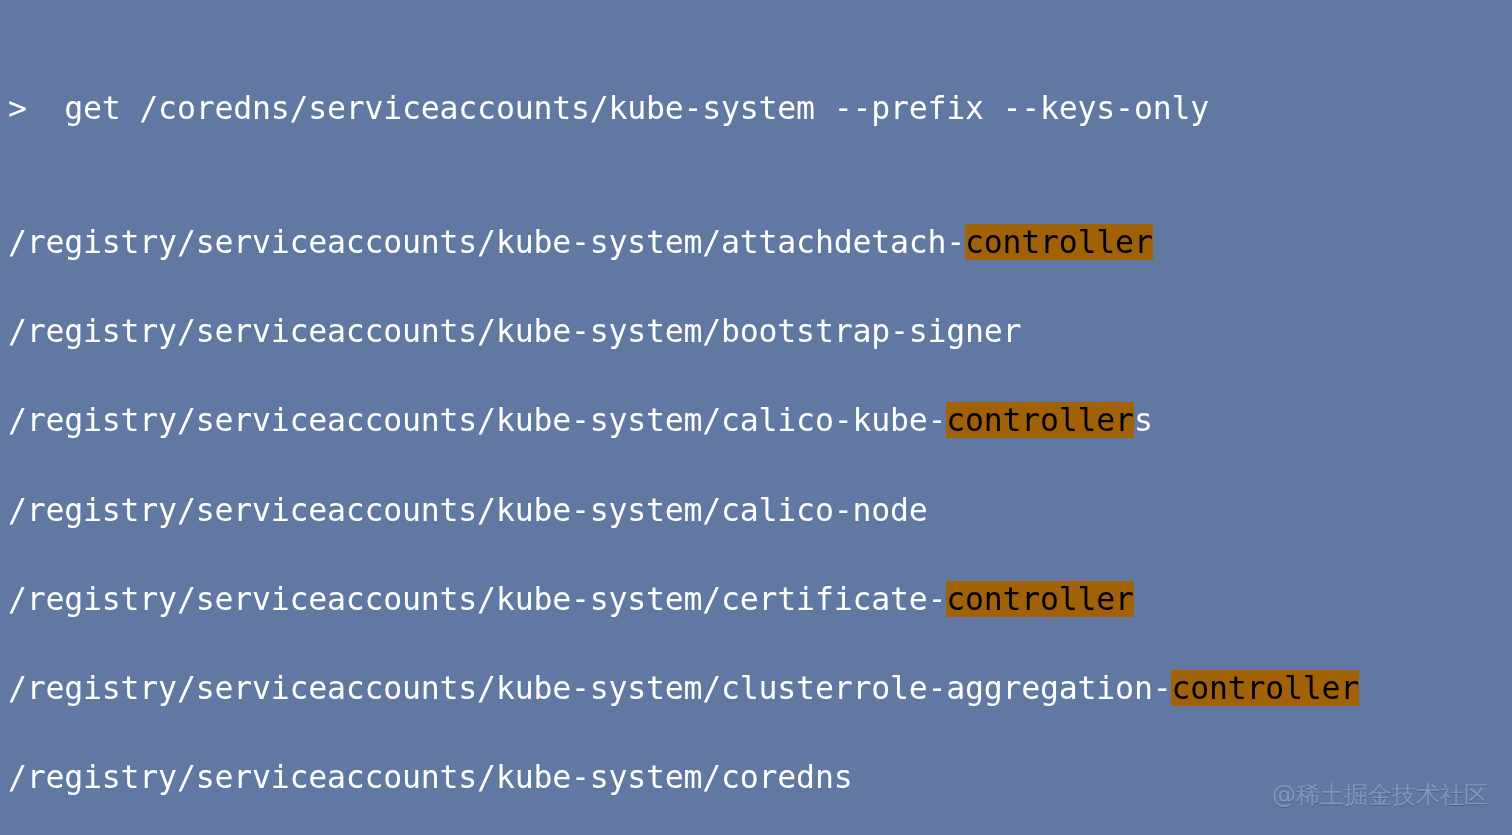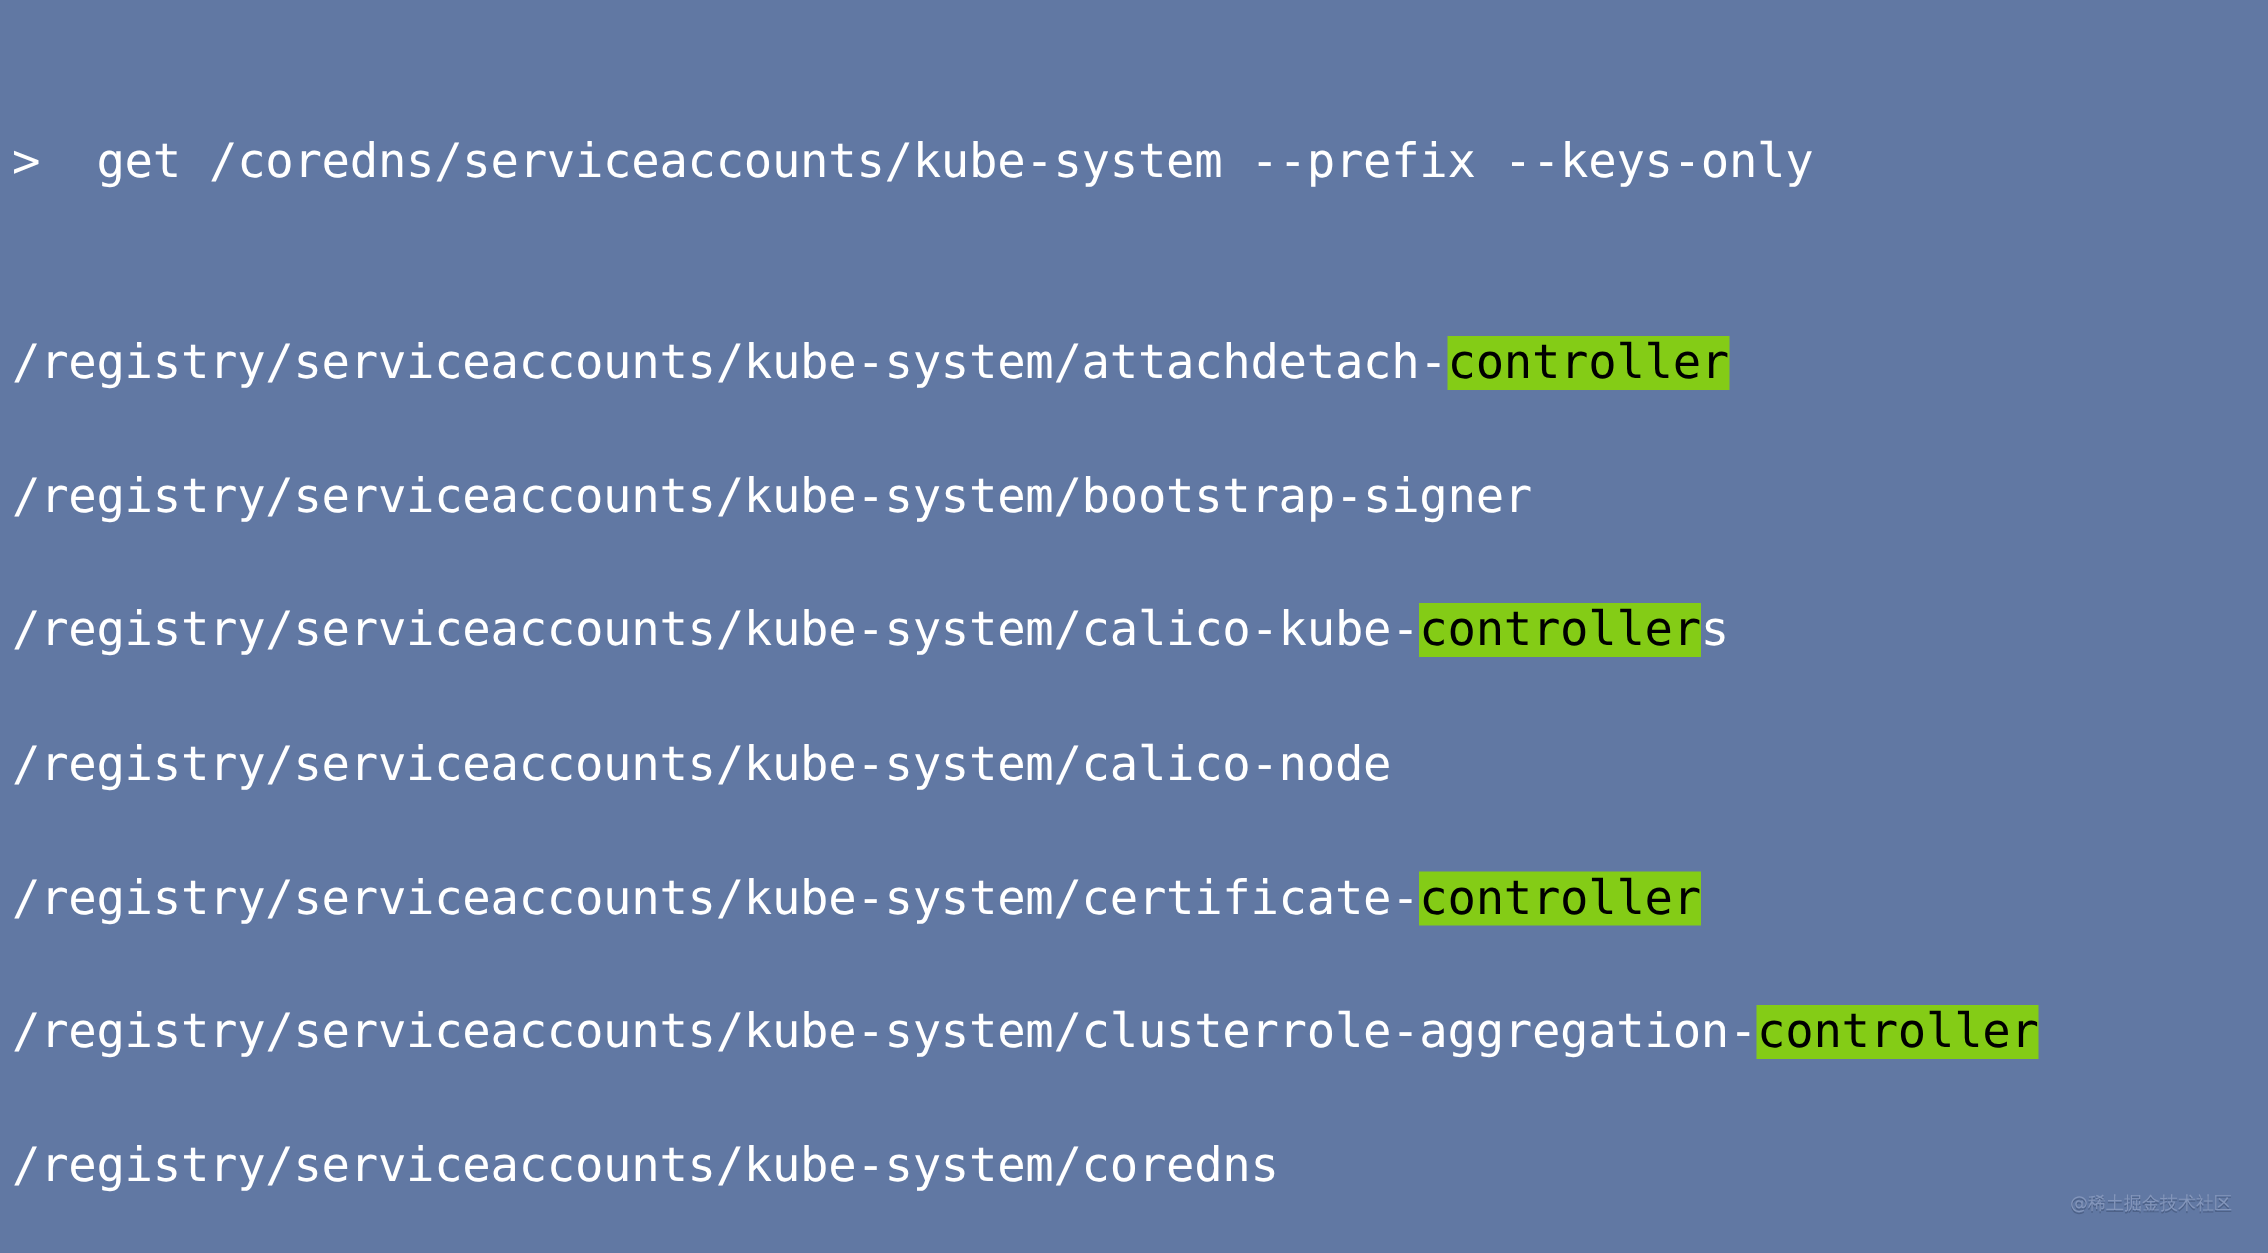--- a/index.html
+++ b/index.html
@@ -11,25 +11,25 @@
     .terminal {
       position: absolute; left: 8px; top: -3px;
       font-family: "DejaVu Sans Mono", "Liberation Mono", monospace;
       font-size: 31.5px;
       line-height: 44.6px;
       color: #ffffff;
       white-space: pre;
       letter-spacing: -0.2px;
     }
     .line { height: 44.6px; }
-    .hl { background: #84cc16; color: #000000; }
+    .hl { background: #a16207; color: #000000; }
     .watermark {
       position: absolute; right: 24px; bottom: 24px;
       font-family: "DejaVu Sans", sans-serif;
-      font-size: 12px;
+      font-size: 24px;
       color: #8496bb;
       text-shadow: 0 1px 0 #4d6187;
     }
   </style>
 </head>
 <body>
 
 <div class="terminal">
   <div class="line"><span>&gt;</span><span>  get /coredns/serviceaccounts/kube-system --prefix --keys-only</span></div>
   <div id="results"><div class="line"><span>/registry/serviceaccounts/kube-system/attachdetach-</span><span class="hl">controller</span><span></span></div><div class="line"></div><div class="line"><span>/registry/serviceaccounts/kube-system/bootstrap-signer</span><span class="hl"></span><span></span></div><div class="line"></div><div class="line"><span>/registry/serviceaccounts/kube-system/calico-kube-</span><span class="hl">controller</span><span>s</span></div><div class="line"></div><div class="line"><span>/registry/serviceaccounts/kube-system/calico-node</span><span class="hl"></span><span></span></div><div class="line"></div><div class="line"><span>/registry/serviceaccounts/kube-system/certificate-</span><span class="hl">controller</span><span></span></div><div class="line"></div><div class="line"><span>/registry/serviceaccounts/kube-system/clusterrole-aggregation-</span><span class="hl">controller</span><span></span></div><div class="line"></div><div class="line"><span>/registry/serviceaccounts/kube-system/coredns</span><span class="hl"></span><span></span></div><div class="line"></div></div>

